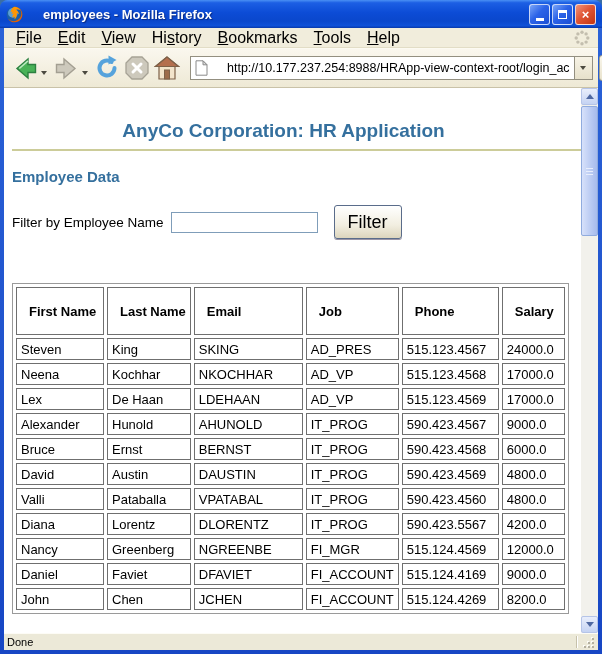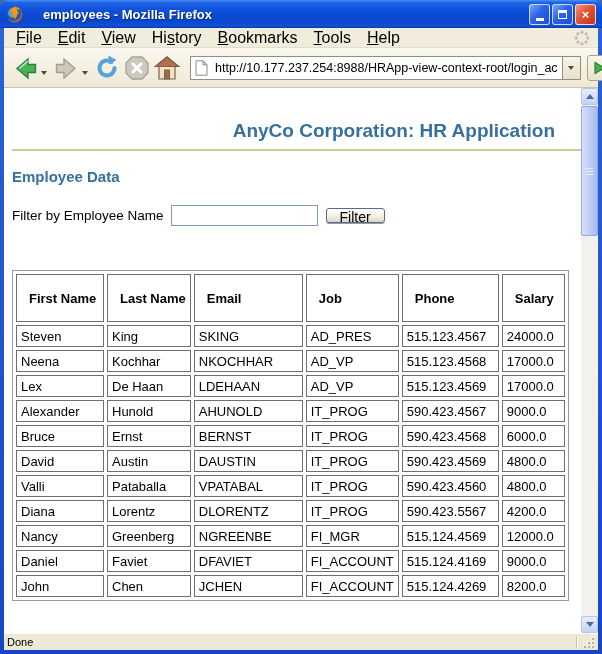--- a/index.html
+++ b/index.html
@@ -55,53 +55,53 @@
   }
   .nav-btn { display:flex; align-items:center; padding:1px; }
   .drop-arrow {
     width:0; height:0; margin:10px 3px 0 1px;
     border-left:3px solid transparent; border-right:3px solid transparent;
     border-top:4px solid #4c4a40;
   }
   .urlbar { flex:1; display:flex; align-items:center; margin-left:8px; }
   .url-field {
     flex:1; height:24px; background:#fff; border:1px solid #938f80;
-    display:flex; align-items:center; gap:7px; padding:0 4px; overflow:hidden;
+    display:flex; align-items:center; gap:19px; padding:0 4px; overflow:hidden;
   }
   .url-text { font-size:12.5px; color:#000; white-space:nowrap; overflow:hidden; }
   .url-drop {
     width:18px; height:24px; border:1px solid #938f80; border-left:none;
     background:linear-gradient(180deg,#f7f3e6,#e7e1cb);
     display:flex; align-items:center; justify-content:center;
   }
   .url-drop .drop-arrow { margin:0; }
   .go-btn {
     width:25px; height:26px; margin-left:6px; border:1px solid #a6a28c; border-radius:3px;
     background:linear-gradient(180deg,#f9f6ec,#e9e3cd);
     display:flex; align-items:center; justify-content:center;
   }
 
   
   .content { flex:1 1 auto; min-height:0; display:flex; background:#fff; }
   .page { flex:1; overflow:hidden; padding-left:8px; }
 
   .page-heading {
-    margin:32px 26px 0 0; text-align:right;
+    margin:32px 26px 0 0; text-align:center;
     font-size:19px; font-weight:bold; color:#35709e; letter-spacing:0;
   }
   .rule { border:none; height:2px; background:#cccc99; margin:7px 0 0; }
   .section-title { margin:17px 0 0; font-size:15px; font-weight:bold; color:#35709e; }
 
   .filter-row { margin-top:20px; display:flex; align-items:center; font-size:13.5px; color:#000; }
   .filter-input { width:147px; height:21px; border:1px solid #7f9db9; margin-left:7px; font-size:13px; padding:0 3px; font-family:"Liberation Sans",sans-serif; }
   .filter-btn {
-    margin-left:8px; height:15px; padding:0 13px;
+    margin-left:16px; height:34px; padding:0 13px;
     border:1px solid #5a6c8a; border-radius:3px;
     background:linear-gradient(180deg,#ffffff,#f2eee0 60%,#dcd5bd);
-    font-size:14px; color:#000; font-family:"Liberation Sans",sans-serif;
+    font-size:18px; color:#000; font-family:"Liberation Sans",sans-serif;
     box-shadow:0 1px 0 #9a96a8;
   }
 
   table.emp { margin-top:44px; border-collapse:separate; border-spacing:3px; border:1px solid #9a9a9a; }
   .emp th, .emp td {
     border:1px solid #6f6f6f; padding:2px 4px; font-size:13px; text-align:left;
     vertical-align:middle; white-space:nowrap; overflow:hidden; color:#000;
   }
   .emp th { font-weight:bold; height:48px;padding-left:12px; }
   .emp td { height:22px; }

